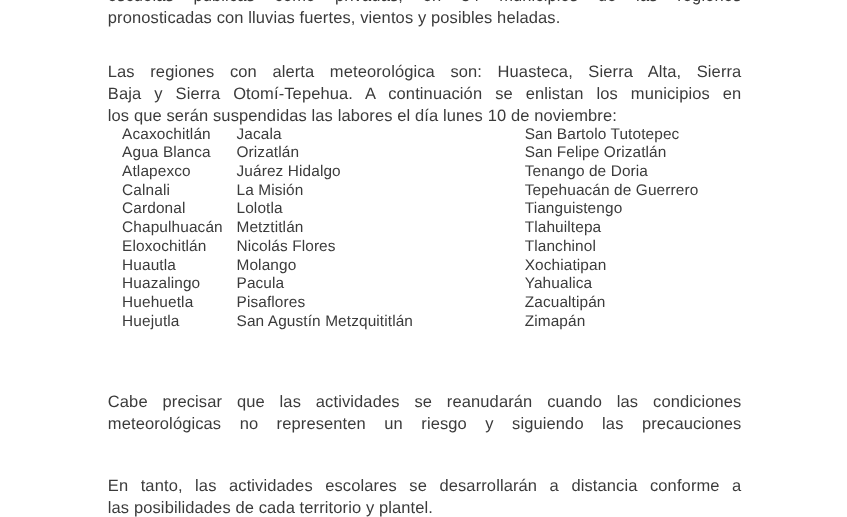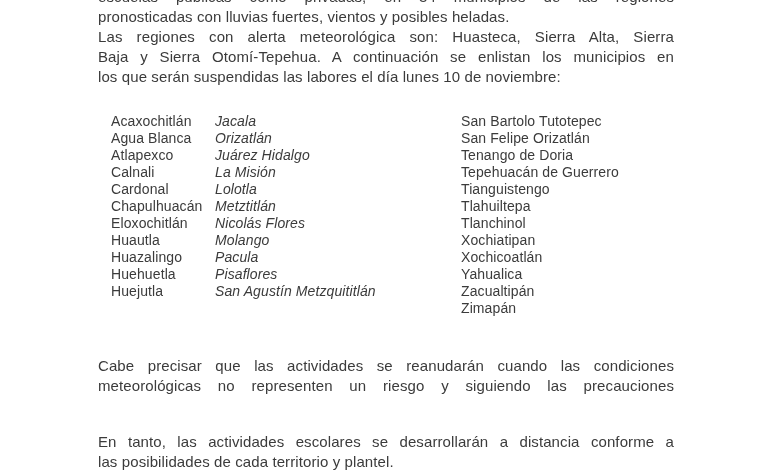--- a/index.html
+++ b/index.html
@@ -23,40 +23,40 @@
     font-size: 15px;
     line-height: 20px;
     letter-spacing: 0.1px;
   }
   .para .line { text-align: left; }
   .para .line.j {
     text-align: justify;
     text-align-last: justify;
   }
   .p1 { top: -13px; }
-  .p2 { top: 27px; }
+  .p2 { top: 56px; }
   .p3 { top: 356px; }
   .p4 { top: 432px; }
   .list {
     position: absolute;
     top: 113px;
     left: 0;
     width: 770px;
     font-size: 14px;
     line-height: 17px;
     letter-spacing: 0.1px;
   }
   .col {
     position: absolute;
     top: 0;
     white-space: nowrap;
   }
   .c1 { left: 111px; }
-  .c2 { left: 215px; font-style: italic; }
-  .c3 { left: 461px; }
+  .c2 { left: 215px; }
+  .c3 { left: 477px; }
 </style>
 </head>
 <body>
 
 <div class="page">
 
   <div class="para p1">
     <div class="line j">escuelas públicas como privadas, en 34 municipios de las regiones</div>
     <div class="line">pronosticadas con lluvias fuertes, vientos y posibles heladas.</div>
   </div>
@@ -96,21 +96,20 @@
     </div>
     <div class="col c3">
       <div>San Bartolo Tutotepec</div>
       <div>San Felipe Orizatlán</div>
       <div>Tenango de Doria</div>
       <div>Tepehuacán de Guerrero</div>
       <div>Tianguistengo</div>
       <div>Tlahuiltepa</div>
       <div>Tlanchinol</div>
       <div>Xochiatipan</div>
-      <div>Xochicoatlán</div>
       <div>Yahualica</div>
       <div>Zacualtipán</div>
       <div>Zimapán</div>
     </div>
   </div>
 
   <div class="para p3">
     <div class="line j">Cabe precisar que las actividades se reanudarán cuando las condiciones</div>
     <div class="line j">meteorológicas no representen un riesgo y siguiendo las precauciones</div>
   </div>

